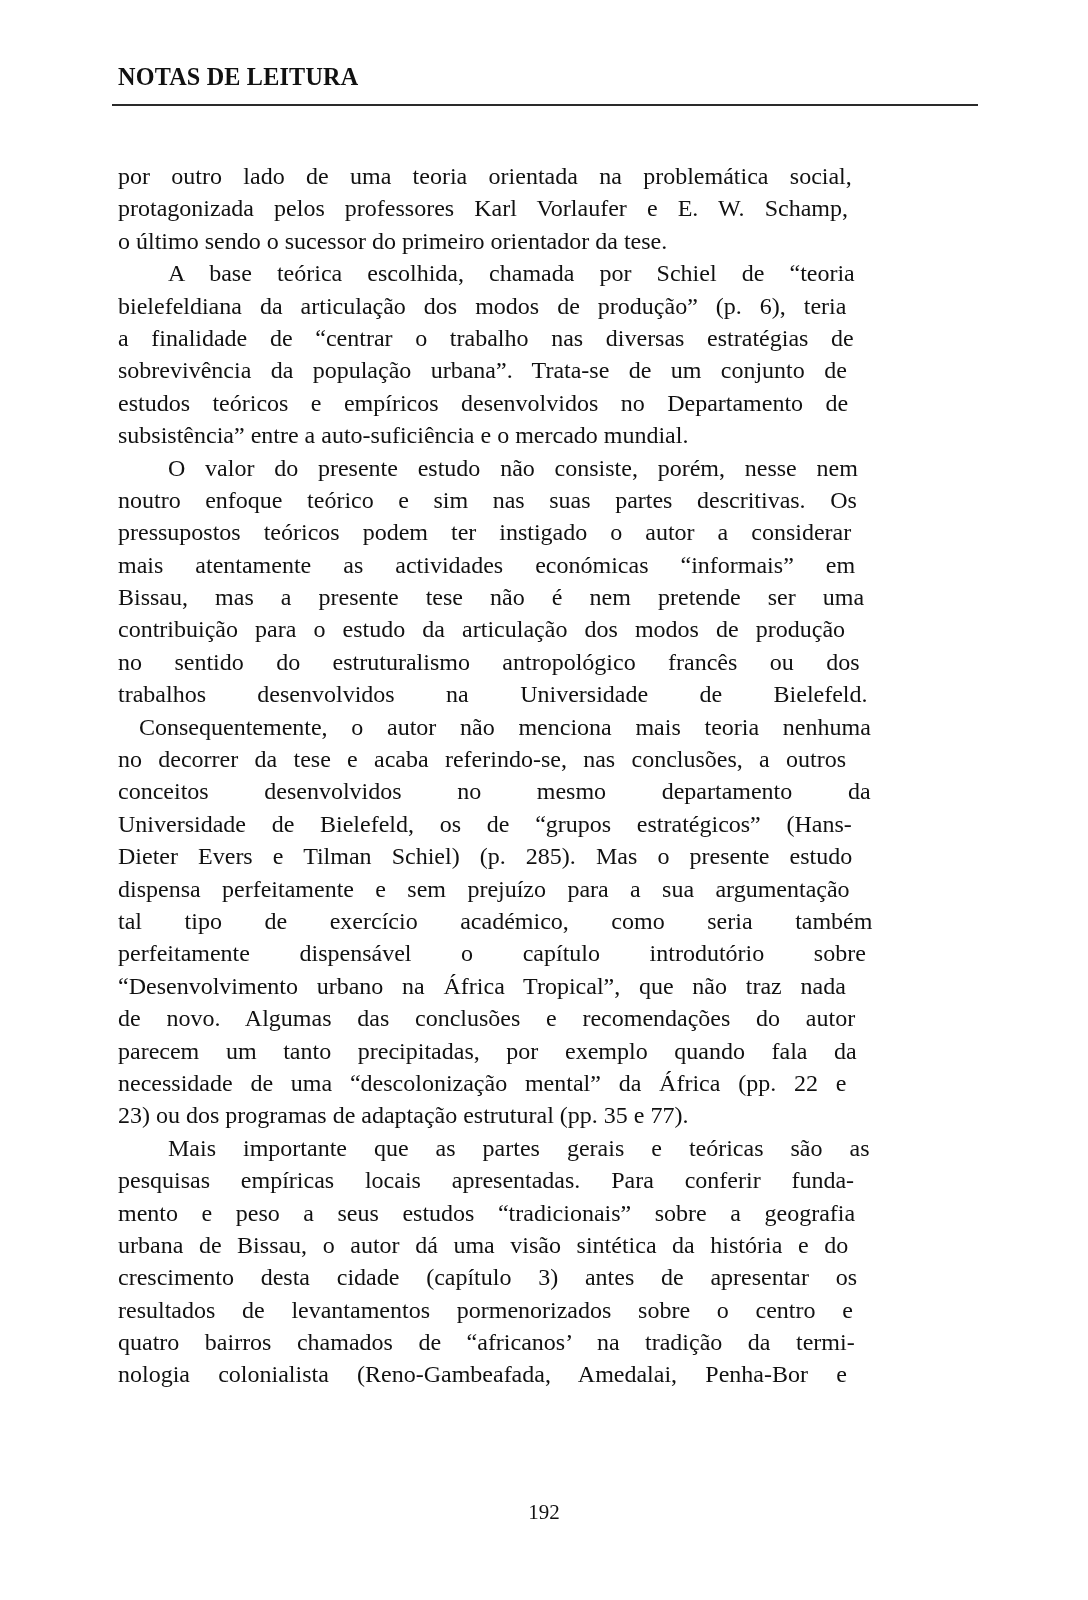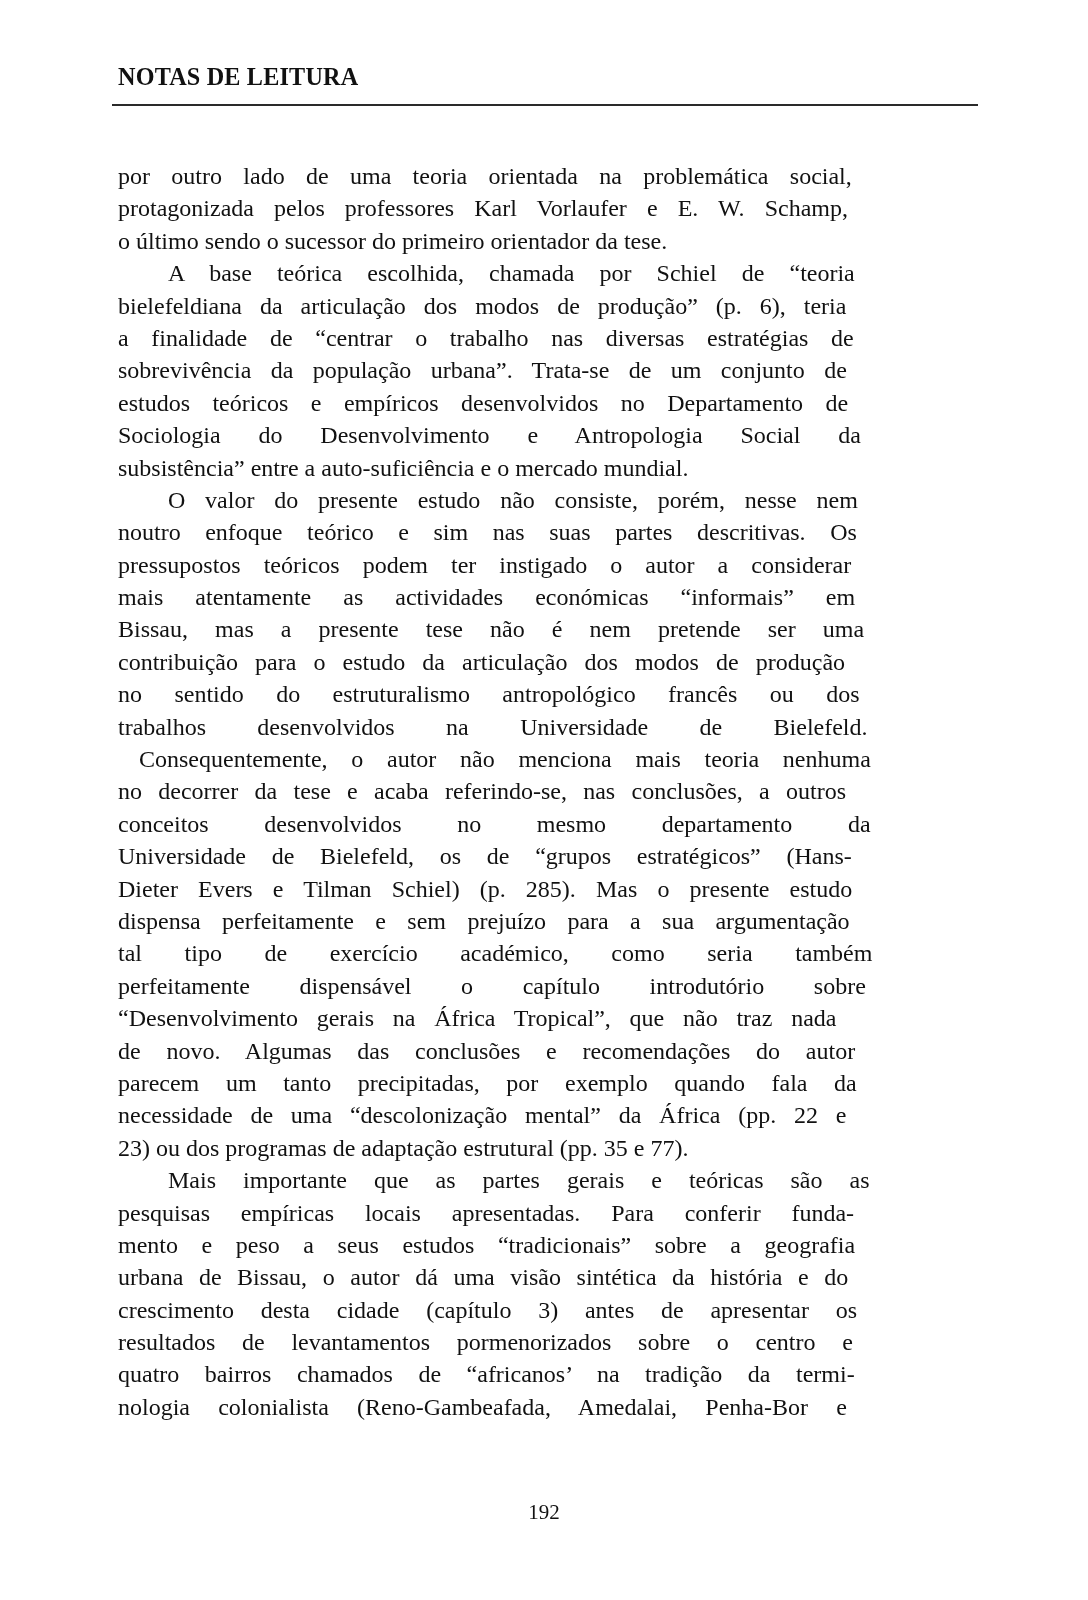--- a/index.html
+++ b/index.html
@@ -86,39 +86,38 @@
 
 <div class="body-text" id="body-text">
     <div class="line"><span class="line-inner" style="white-space: nowrap; width: auto; word-spacing: 15.3333px;">por outro lado de uma teoria orientada na problemática social,</span></div>
     <div class="line"><span class="line-inner" style="white-space: nowrap; width: auto; word-spacing: 14.125px;">protagonizada pelos professores Karl Vorlaufer e E. W. Schamp,</span></div>
     <div class="line last"><span class="line-inner" style="white-space: nowrap; width: auto;">o último sendo o sucessor do primeiro orientador da tese.</span></div>
     <div class="line indent"><span class="line-inner" style="white-space: nowrap; width: auto; word-spacing: 19.125px;">A base teórica escolhida, chamada por Schiel de “teoria</span></div>
     <div class="line"><span class="line-inner" style="white-space: nowrap; width: auto; word-spacing: 12px;">bielefeldiana da articulação dos modos de produção” (p. 6), teria</span></div>
     <div class="line"><span class="line-inner" style="white-space: nowrap; width: auto; word-spacing: 16.6667px;">a finalidade de “centrar o trabalho nas diversas estratégias de</span></div>
     <div class="line"><span class="line-inner" style="white-space: nowrap; width: auto; word-spacing: 13.375px;">sobrevivência da população urbana”. Trata-se de um conjunto de</span></div>
     <div class="line"><span class="line-inner" style="white-space: nowrap; width: auto; word-spacing: 16.4286px;">estudos teóricos e empíricos desenvolvidos no Departamento de</span></div>
-    <div class="line"><span class="line-inner" style="white-space: nowrap; width: auto; word-spacing: 31.8333px;">Sociologia do Desenvolvimento e Antropologia Social da</span></div>
     <div class="line last"><span class="line-inner" style="white-space: nowrap; width: auto;">subsistência” entre a auto-suficiência e o mercado mundial.</span></div>
     <div class="line indent"><span class="line-inner" style="white-space: nowrap; width: auto; word-spacing: 13.7778px;">O valor do presente estudo não consiste, porém, nesse nem</span></div>
     <div class="line"><span class="line-inner" style="white-space: nowrap; width: auto; word-spacing: 18.5556px;">noutro enfoque teórico e sim nas suas partes descritivas. Os</span></div>
     <div class="line"><span class="line-inner" style="white-space: nowrap; width: auto; word-spacing: 17px;">pressupostos teóricos podem ter instigado o autor a considerar</span></div>
     <div class="line"><span class="line-inner" style="white-space: nowrap; width: auto; word-spacing: 26px;">mais atentamente as actividades económicas “informais” em</span></div>
     <div class="line"><span class="line-inner" style="white-space: nowrap; width: auto; word-spacing: 21.1px;">Bissau, mas a presente tese não é nem pretende ser uma</span></div>
     <div class="line"><span class="line-inner" style="white-space: nowrap; width: auto; word-spacing: 11.1111px;">contribuição para o estudo da articulação dos modos de produção</span></div>
     <div class="line"><span class="line-inner" style="white-space: nowrap; width: auto; word-spacing: 26.4286px;">no sentido do estruturalismo antropológico francês ou dos</span></div>
     <div class="line"><span class="line-inner" style="white-space: nowrap; width: auto; word-spacing: 45.4px;">trabalhos desenvolvidos na Universidade de Bielefeld.</span></div>
     <div class="line"><span class="line-inner" style="white-space: nowrap; width: auto; word-spacing: 17.7143px; margin-left: 21px;">Consequentemente, o autor não menciona mais teoria nenhuma</span></div>
     <div class="line"><span class="line-inner" style="white-space: nowrap; width: auto; word-spacing: 10.3px;">no decorrer da tese e acaba referindo-se, nas conclusões, a outros</span></div>
     <div class="line"><span class="line-inner" style="white-space: nowrap; width: auto; word-spacing: 49.6px;">conceitos desenvolvidos no mesmo departamento da</span></div>
     <div class="line"><span class="line-inner" style="white-space: nowrap; width: auto; word-spacing: 19.7143px;">Universidade de Bielefeld, os de “grupos estratégicos” (Hans-</span></div>
     <div class="line"><span class="line-inner" style="white-space: nowrap; width: auto; word-spacing: 14.1px;">Dieter Evers e Tilman Schiel) (p. 285). Mas o presente estudo</span></div>
     <div class="line"><span class="line-inner" style="white-space: nowrap; width: auto; word-spacing: 15.375px;">dispensa perfeitamente e sem prejuízo para a sua argumentação</span></div>
     <div class="line"><span class="line-inner" style="white-space: nowrap; width: auto; word-spacing: 36.5714px;">tal tipo de exercício académico, como seria também</span></div>
     <div class="line"><span class="line-inner" style="white-space: nowrap; width: auto; word-spacing: 43.6px;">perfeitamente dispensável o capítulo introdutório sobre</span></div>
-    <div class="line"><span class="line-inner" style="white-space: nowrap; width: auto; word-spacing: 12.75px;">“Desenvolvimento gerais na África Tropical”, que não traz nada</span></div>
+    <div class="line"><span class="line-inner" style="white-space: nowrap; width: auto; word-spacing: 12.75px;">“Desenvolvimento urbano na África Tropical”, que não traz nada</span></div>
     <div class="line"><span class="line-inner" style="white-space: nowrap; width: auto; word-spacing: 19.75px;">de novo. Algumas das conclusões e recomendações do autor</span></div>
     <div class="line"><span class="line-inner" style="white-space: nowrap; width: auto; word-spacing: 20.625px;">parecem um tanto precipitadas, por exemplo quando fala da</span></div>
     <div class="line"><span class="line-inner" style="white-space: nowrap; width: auto; word-spacing: 11.7778px;">necessidade de uma “descolonização mental” da África (pp. 22 e</span></div>
     <div class="line last"><span class="line-inner" style="white-space: nowrap; width: auto;">23) ou dos programas de adaptação estrutural (pp. 35 e 77).</span></div>
     <div class="line indent"><span class="line-inner" style="white-space: nowrap; width: auto; word-spacing: 21px;">Mais importante que as partes gerais e teóricas são as</span></div>
     <div class="line"><span class="line-inner" style="white-space: nowrap; width: auto; word-spacing: 24.8333px;">pesquisas empíricas locais apresentadas. Para conferir funda-</span></div>
     <div class="line"><span class="line-inner" style="white-space: nowrap; width: auto; word-spacing: 17.5556px;">mento e peso a seus estudos “tradicionais” sobre a geografia</span></div>
     <div class="line"><span class="line-inner" style="white-space: nowrap; width: auto; word-spacing: 9.58333px;">urbana de Bissau, o autor dá uma visão sintética da história e do</span></div>
     <div class="line"><span class="line-inner" style="white-space: nowrap; width: auto; word-spacing: 20.75px;">crescimento desta cidade (capítulo 3) antes de apresentar os</span></div>
     <div class="line"><span class="line-inner" style="white-space: nowrap; width: auto; word-spacing: 20.7143px;">resultados de levantamentos pormenorizados sobre o centro e</span></div>

